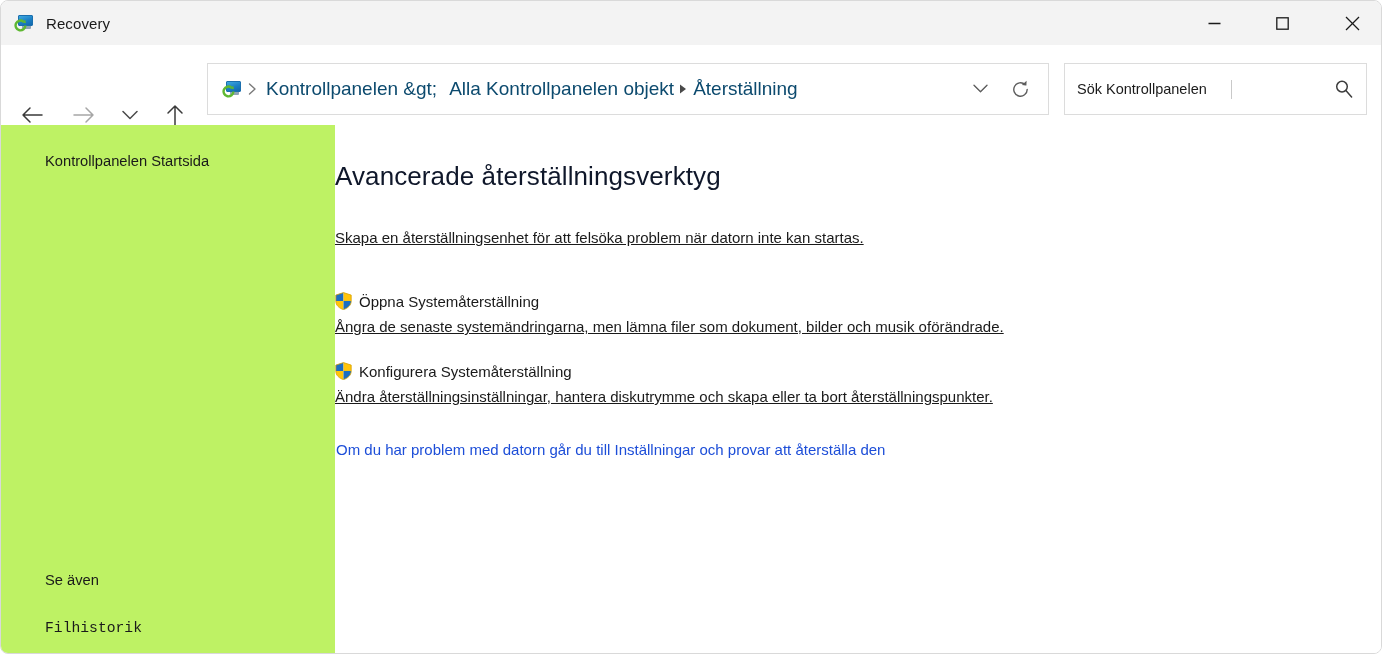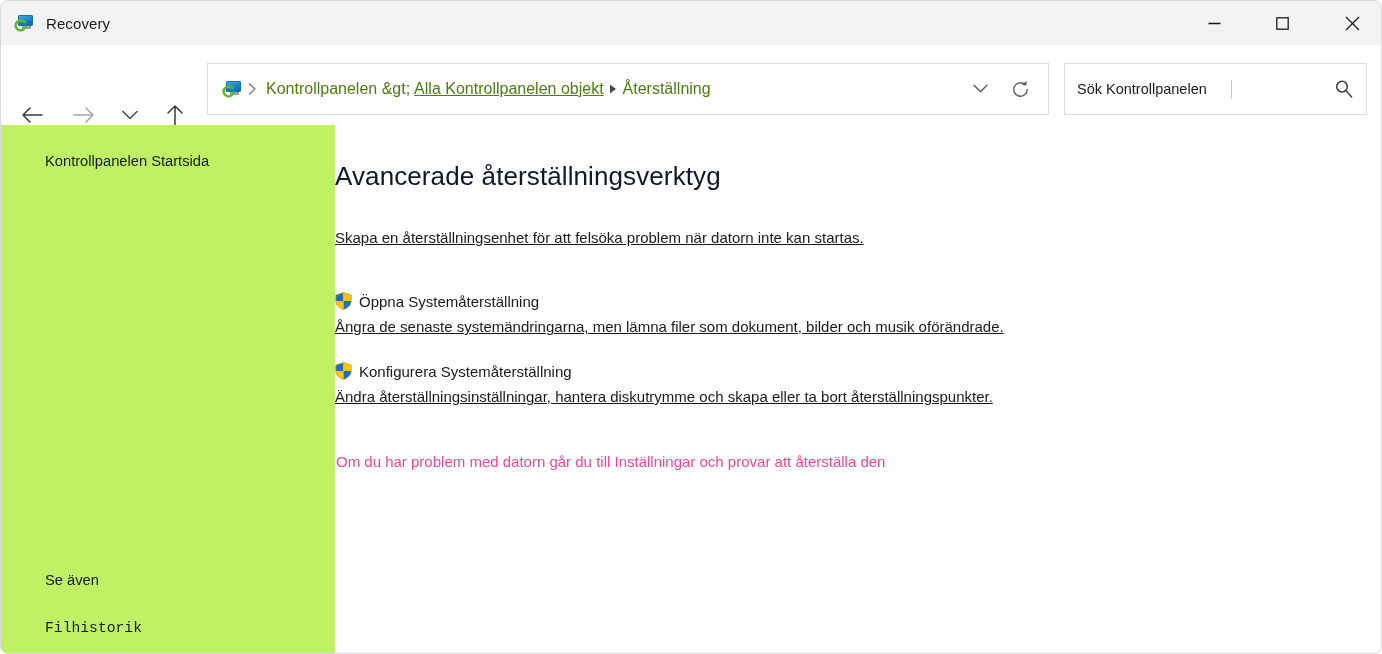--- a/index.html
+++ b/index.html
@@ -130,28 +130,28 @@
 
   .crumb-sep {
     flex: 0 0 auto;
     color: #7a7a7a;
     display: flex; align-items: center; justify-content: center;
     width: 20px;
   }
   .crumb-sep svg { display:block; }
 
   .crumb {
-    font-size: 16px;
-    color: #4d7c0f;
+    font-size: 19px;
+    color: #0c4a6e;
     white-space: nowrap;
     flex: 0 0 auto;
     padding: 4px 2px;
   }
   .crumb.c1 { margin-left: 2px; }
-  .crumb.c2 { margin-left: 0; text-decoration: underline; }
+  .crumb.c2 { margin-left: 8px; }
   .crumb.c3 { }
 
   .crumb-sep.tri { width: 16px; margin-left: -1px; }
 
   .addr-spacer { flex: 1 1 auto; }
 
   .addr-chev, .addr-refresh {
     flex: 0 0 auto;
     width: 40px; height: 50px;
     display: flex; align-items: center; justify-content: center;
@@ -269,23 +269,23 @@
   .task-desc {
     margin-top: 7px;
     font-size: 15px;
     color: #1a1a1a;
     white-space: nowrap;
     text-decoration: underline;
   }
 
   .footnote {
     position: absolute;
-    left: 1px; top: 328px;
+    left: 1px; top: 316px;
     font-size: 15px;
-    color: #ec4899;
+    color: #1d4ed8;
     white-space: nowrap;
     text-align: center;
   }
 </style>
 </head>
 <body>
 
 <div id="app">
 
   <div class="titlebar">

